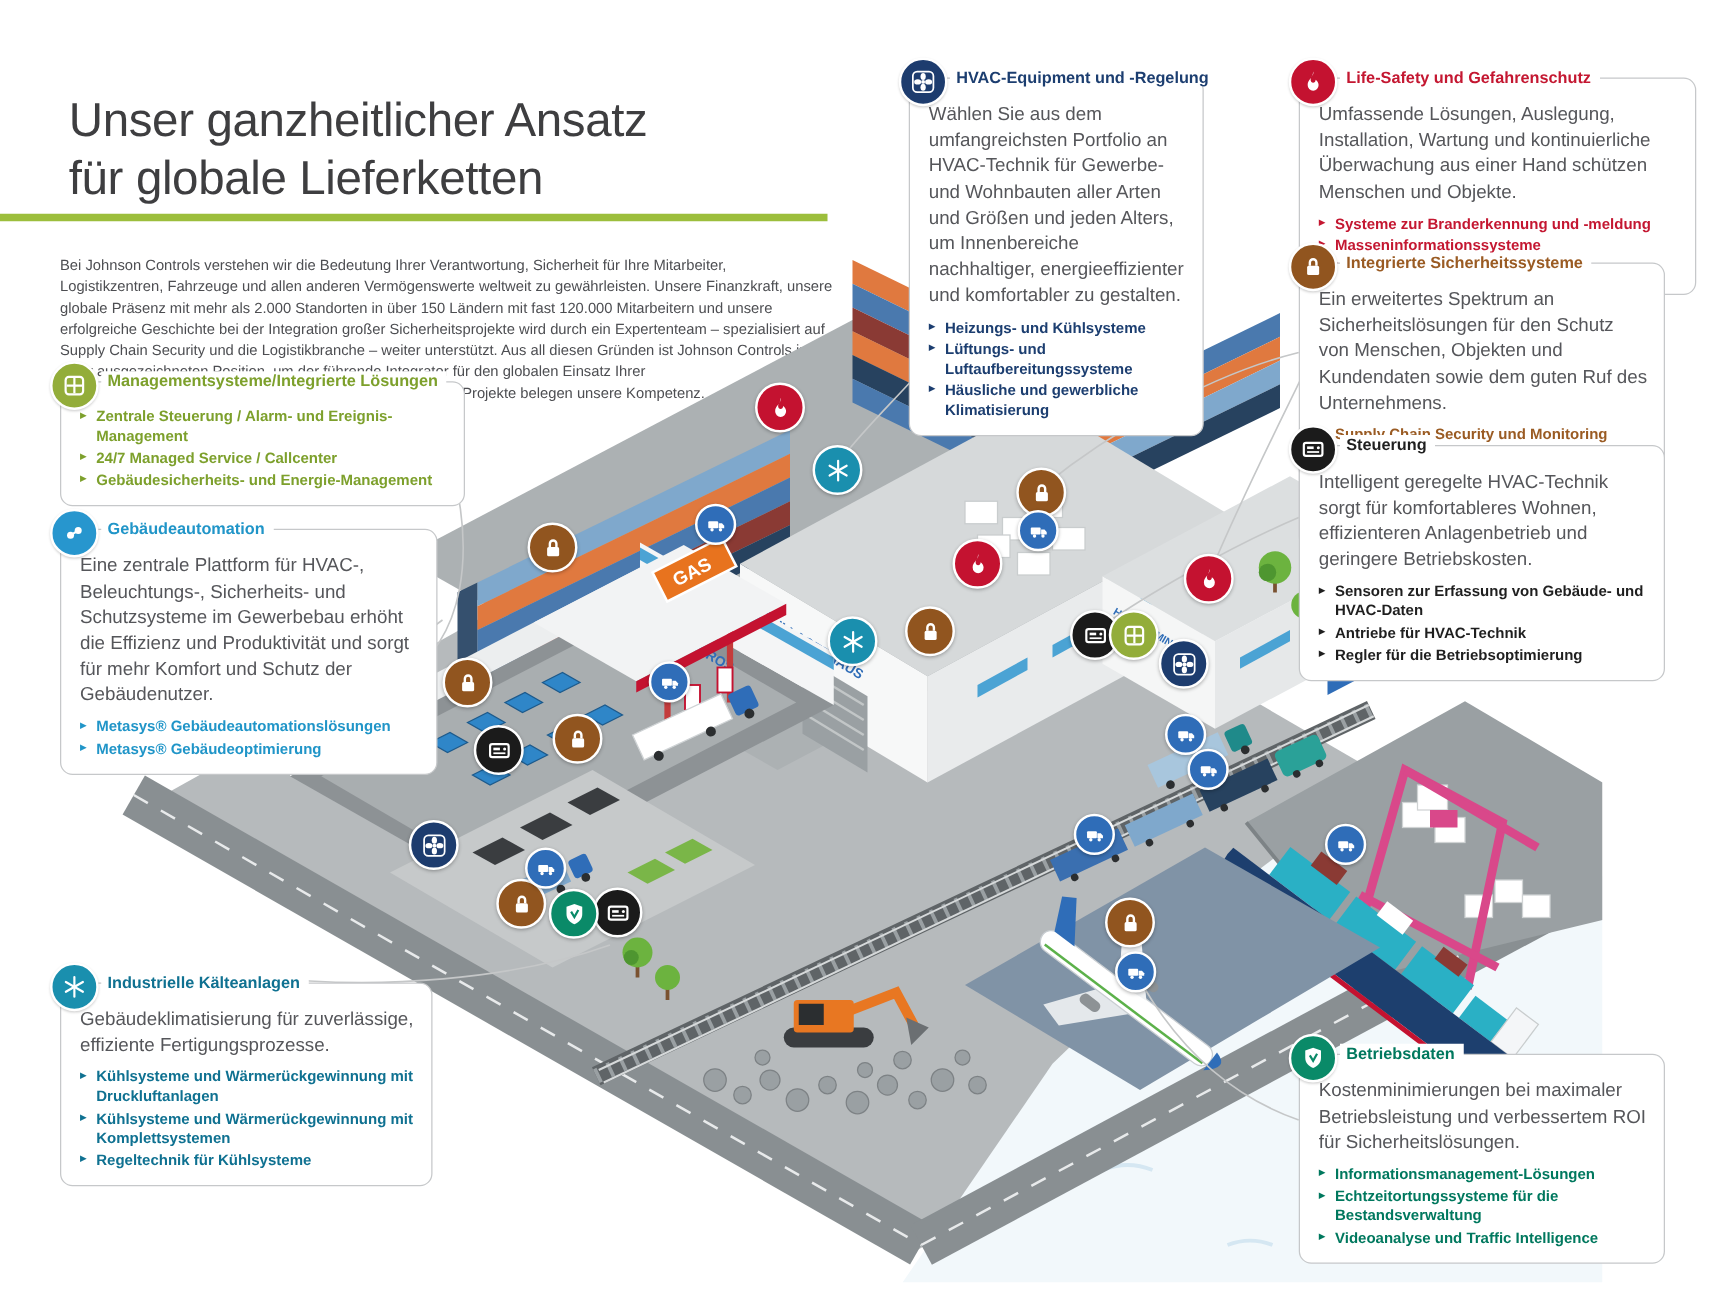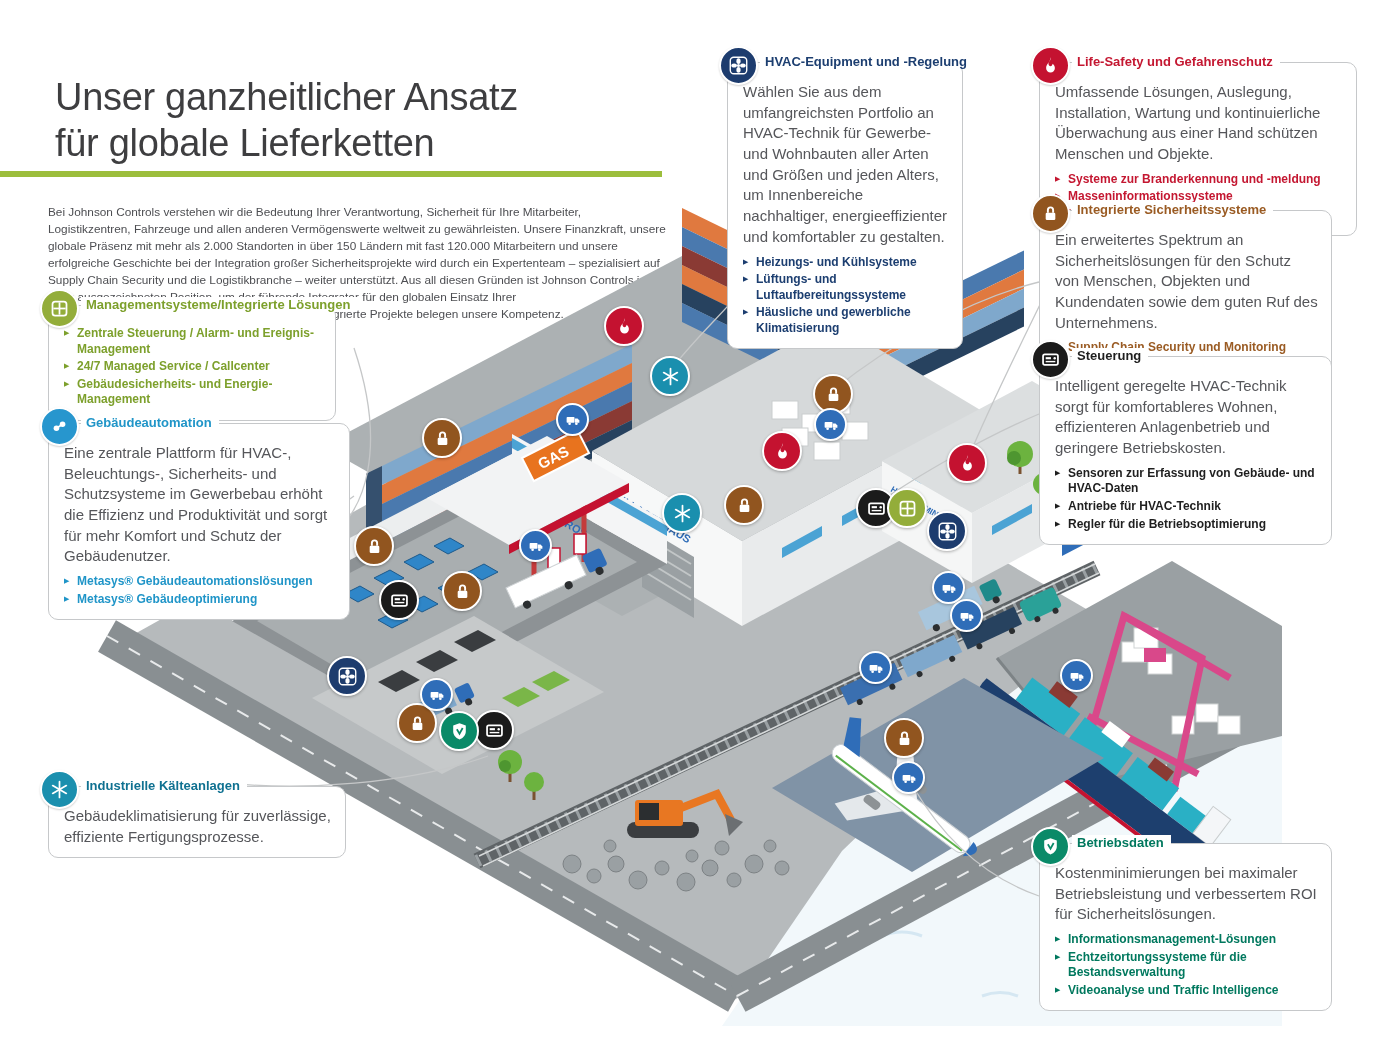--- a/index.html
+++ b/index.html
@@ -598,21 +598,21 @@
               <rect x="3.5" y="8" width="10.5" height="7.5" rx="1"></rect>
               <path d="M14.5 10h3.6l2.4 2.8v2.7h-6z"></path>
               <circle cx="7.5" cy="17" r="1.8"></circle>
               <circle cx="16.5" cy="17" r="1.8"></circle>
             </g>
           </svg>
         </div>
       </div>
   </div>
 
-  <div class="callout" style="left: 48px; top: 305px; width: 288px; --ac: #7DA02C;">
+  <div class="callout" style="left: 48px; top: 305px; width: 324px; --ac: #7DA02C;">
     <div class="callout-icon" style="background: rgb(147, 173, 58);">
         <svg viewBox="0 0 24 24">
           <rect x="4" y="4" width="16" height="16" rx="3" fill="none" stroke="#fff" stroke-width="2"></rect>
           <line x1="12" y1="5" x2="12" y2="19" stroke="#fff" stroke-width="2"></line>
           <line x1="5" y1="12" x2="19" y2="12" stroke="#fff" stroke-width="2"></line>
         </svg>
       </div>
     <div class="callout-title">Managementsysteme/Integrierte Lösungen</div>
     <ul>
       <li>Zentrale Steuerung / Alarm- und Ereignis-Management</li>
@@ -642,20 +642,25 @@
         <svg viewBox="0 0 24 24">
           <g stroke="#fff" stroke-width="2" stroke-linecap="round">
             <line x1="12" y1="3" x2="12" y2="21"></line>
             <line x1="4.2" y1="7.5" x2="19.8" y2="16.5"></line>
             <line x1="19.8" y1="7.5" x2="4.2" y2="16.5"></line>
           </g>
         </svg>
       </div>
     <div class="callout-title">Industrielle Kälteanlagen</div>
     <p class="callout-body">Gebäudeklimatisierung für zuverlässige, effiziente Fertigungsprozesse.</p>
+    <ul>
+      <li>Kühlsysteme und Wärmerückgewinnung mit Druckluftanlagen</li>
+      <li>Kühlsysteme und Wärmerückgewinnung mit Komplettsystemen</li>
+      <li>Regeltechnik für Kühlsysteme</li>
+    </ul>
   </div>
 
   <div class="callout" style="left: 727px; top: 62px; width: 236px; --ac: #1C3E70;">
     <div class="callout-icon" style="background: rgb(29, 60, 110);">
         <svg viewBox="0 0 24 24">
           <rect x="2.6" y="2.6" width="18.8" height="18.8" rx="4" fill="none" stroke="#fff" stroke-width="1.6"></rect>
           <g fill="#fff">
             <circle cx="12" cy="12" r="1.8"></circle>
             <ellipse cx="12" cy="7" rx="2.4" ry="3.2"></ellipse>
             <ellipse cx="12" cy="17" rx="2.4" ry="3.2"></ellipse>

